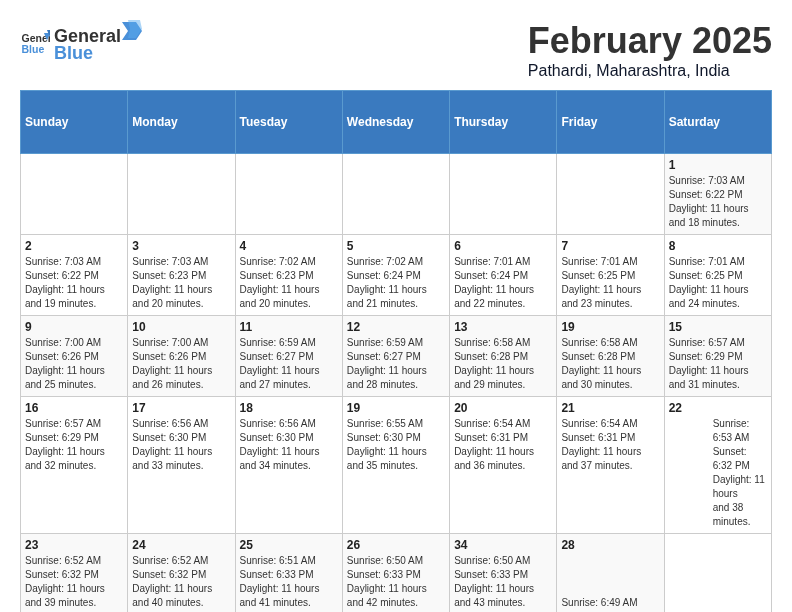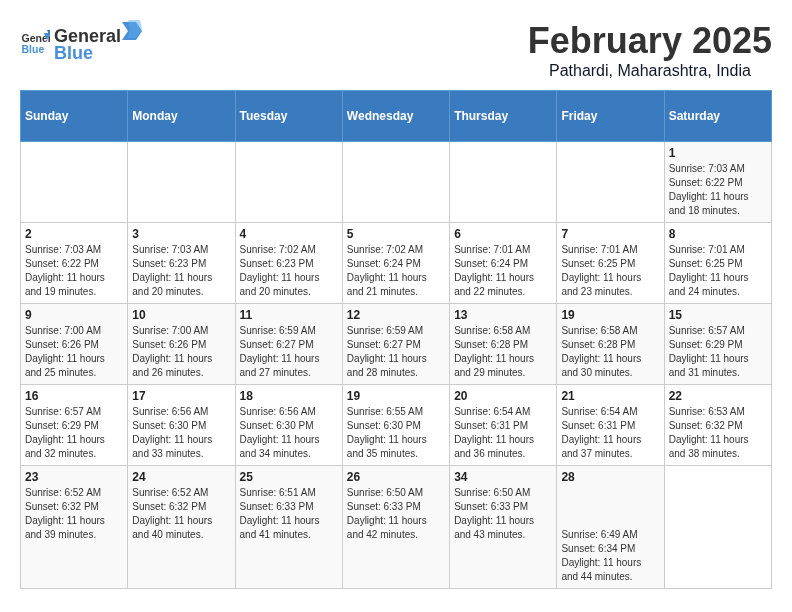--- a/index.html
+++ b/index.html
@@ -29,42 +29,42 @@
     .logo-text-blue {
       font-size: 18px;
       font-weight: bold;
       color: #4a90d9;
     }
     .logo-icon {
       width: 30px;
       height: 30px;
     }
     .title-section {
-      text-align: center;
+      text-align: left;
     }
     .month-title {
       font-size: 36px;
       font-weight: bold;
       color: #333;
     }
     .subtitle {
       font-size: 16px;
       color: #0f172a;
     }
     table {
       width: 100%;
       border-collapse: collapse;
       table-layout: fixed;
     }
     thead tr th {
       background-color: #3a7abf;
       color: white;
       font-size: 12px;
       font-weight: bold;
-      padding: 18px 4px;
+      padding: 24px 4px;
       text-align: left;
       border: 1px solid #5a9acf;
     }
     tbody tr td {
       border: 1px solid #ccc;
       vertical-align: top;
       padding: 4px;
       font-size: 10px;
       color: #333;
       height: 80px;
@@ -284,21 +284,21 @@
         </td>
         <td>
           <div class="day-number">21</div>
           <div class="day-info" style="white-space: pre-line;">Sunrise: 6:54 AM
 Sunset: 6:31 PM
 Daylight: 11 hours
 and 37 minutes.</div>
         </td>
         <td>
           <div class="day-number">22</div>
-          <div class="day-info" style="white-space: pre-line;">Sunrise: 6:53 AM
+          <div class="day-info" style="white-space: pre-line; margin-left: 44px;">Sunrise: 6:53 AM
 Sunset: 6:32 PM
 Daylight: 11 hours
 and 38 minutes.</div>
         </td>
       </tr>
       <tr>
         <td>
           <div class="day-number">23</div>
           <div class="day-info" style="white-space: pre-line;">Sunrise: 6:52 AM
 Sunset: 6:32 PM

